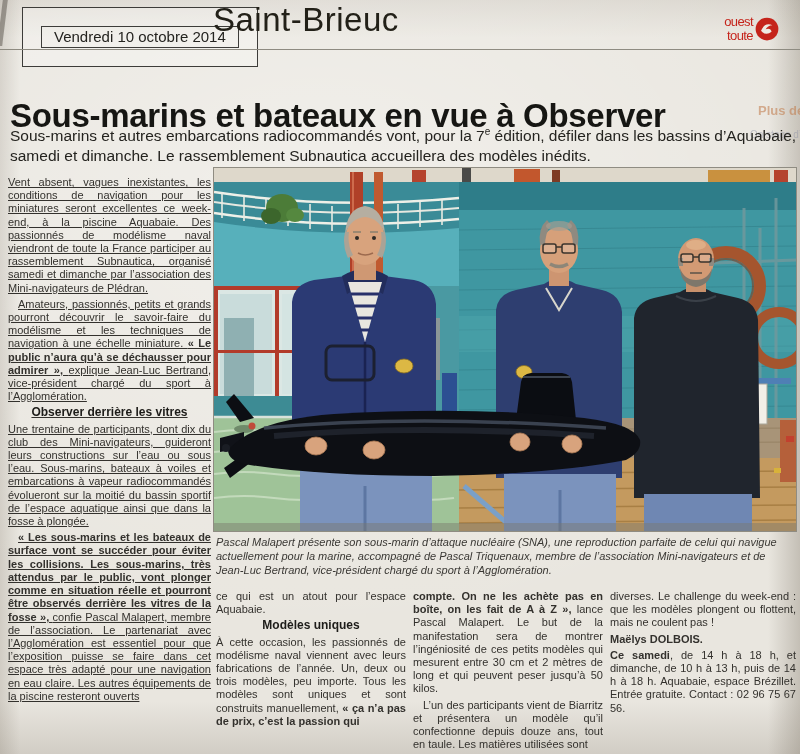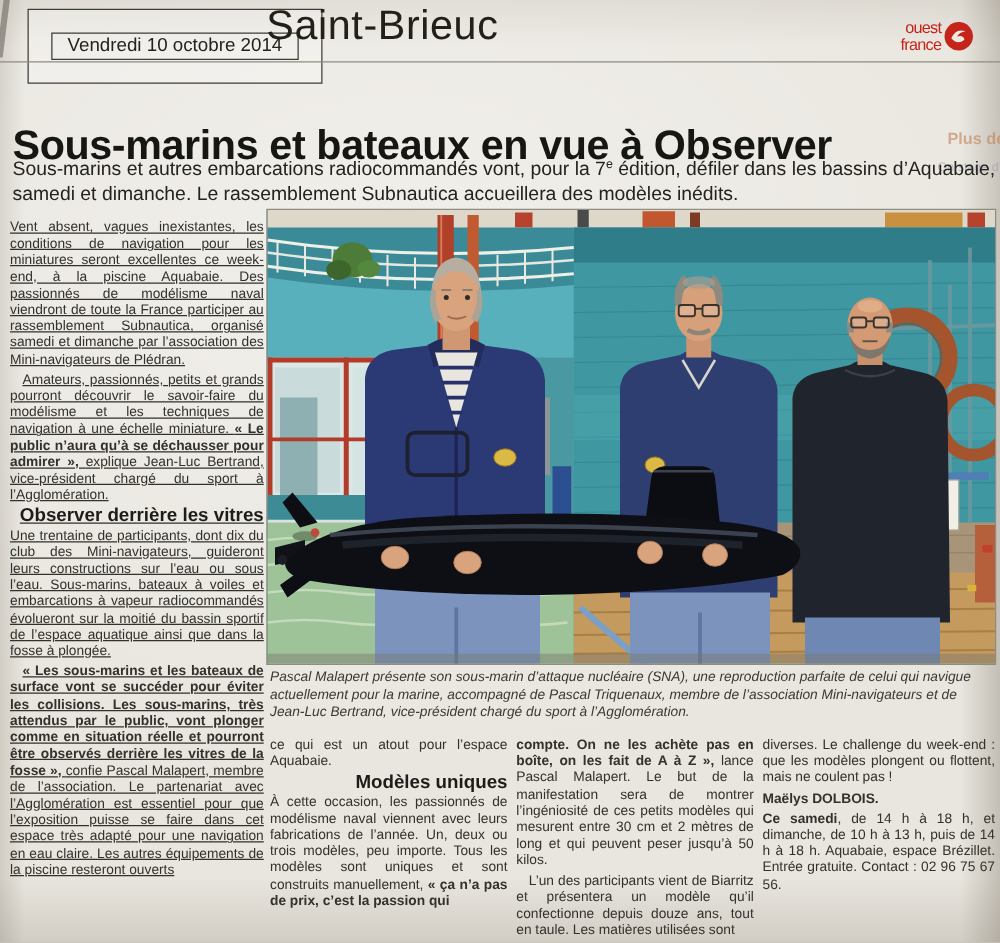--- a/index.html
+++ b/index.html
@@ -28,21 +28,21 @@
   
   .headline{position:absolute;left:10px;top:75px;width:780px;font-size:33px;font-weight:bold;letter-spacing:-.3px;color:#161613;}
   .lede{position:absolute;left:10px;top:122px;width:788px;font-size:15.5px;line-height:20px;color:#24231f;}
   .lede sup{font-size:10px;}
   
   .col-left{position:absolute;left:8px;top:176px;width:203px;text-decoration:underline;}
   .bodytext{font-size:11px;line-height:13.2px;text-align:justify;color:#33312d;}
   .bodytext p{margin:0 0 3px;}
   .ind{text-indent:10px;}
   .b{font-weight:bold;}
-  .subhead{text-align:right;font-weight:bold;font-size:15px;margin:7px 0 5px;color:#1d1c19;text-indent:0;}
+  .subhead{text-align:center;font-weight:bold;font-size:12px;margin:7px 0 5px;color:#1d1c19;text-indent:0;}
   .bcol{position:absolute;top:590px;width:190px;}
   .bcol1{left:216px;} .bcol2{left:413px;} .bcol3{left:610px;width:186px;}
   .byline{text-align:left;font-weight:bold;margin:16px 0 11px;}
   .gapafter{margin-bottom:14px;}
   
   .photo{position:absolute;left:214px;top:168px;width:582px;height:363px;box-shadow:0 0 0 1px #8f8c82;}
   .photo svg{display:block;width:100%;height:100%;}
   .caption{position:absolute;left:216px;top:536px;width:578px;font-style:italic;font-size:11px;line-height:13.8px;color:#3a3834;}
 </style>
 </head>
@@ -51,21 +51,21 @@
 <div class="page">
   <div class="corner-mark"></div>
 
   <div class="date-box">
     <div class="date-inner">Vendredi 10 octobre 2014</div>
   </div>
   <div class="city">Saint-Brieuc</div>
   <div class="brand">
     <div class="brand-text">
       <span>ouest</span><br>
-      <span>france</span>
+      <span>toute</span>
     </div>
     <svg class="brand-icon" viewBox="0 0 24 24">
       <circle cx="12" cy="12" r="10.5" fill="#c5241b"></circle>
       <path d="M6.5,13.5 Q10,5.5 17,8.5 Q12.5,8.8 10.8,12.2 Q15.5,10.8 16.2,14.6 Q11,18.8 6.5,13.5 Z" fill="#eeeae2"></path>
     </svg>
   </div>
   <div class="header-rule"></div>
 
   <div class="ghost1">Plus de</div>
   <div class="ghost2">On stage d’affi</div>

